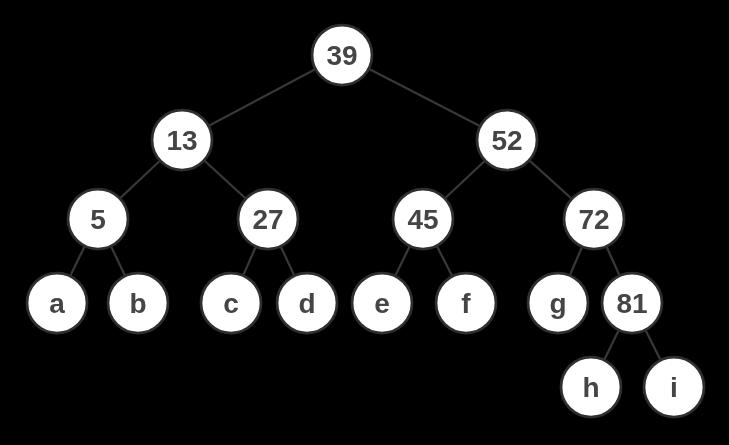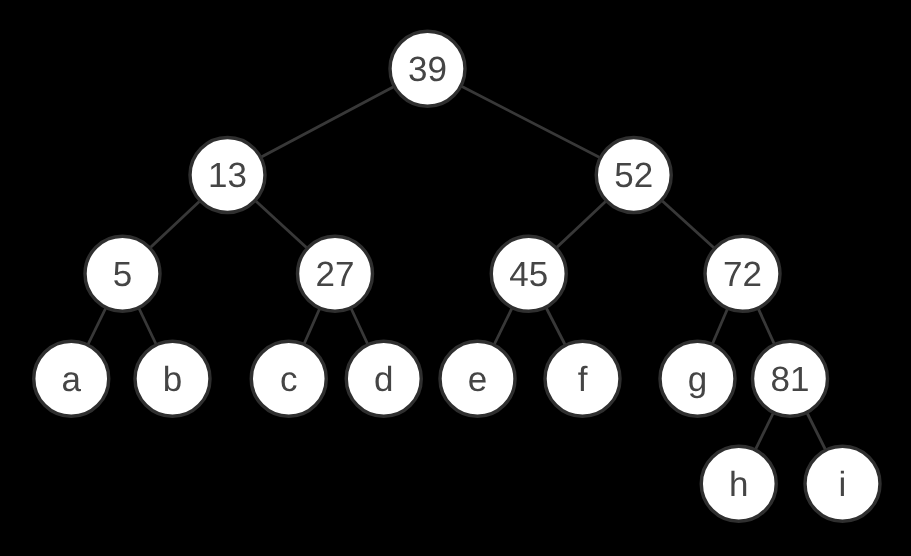--- a/index.html
+++ b/index.html
@@ -11,20 +11,21 @@
     width: 729px;
     height: 445px;
     overflow: hidden;
     font-family: "Liberation Sans", "DejaVu Sans", sans-serif;
   }
   .stage {
     position: relative;
     width: 729px;
     height: 445px;
     background: #000000;
+    font-weight: bold;
   }
   svg { display: block; }
   .tree-edge {
     stroke-width: 2.25;
     fill: none;
   }
   .tree-node-circle {
     stroke-width: 2.75;
   }
   .tree-node-label {

